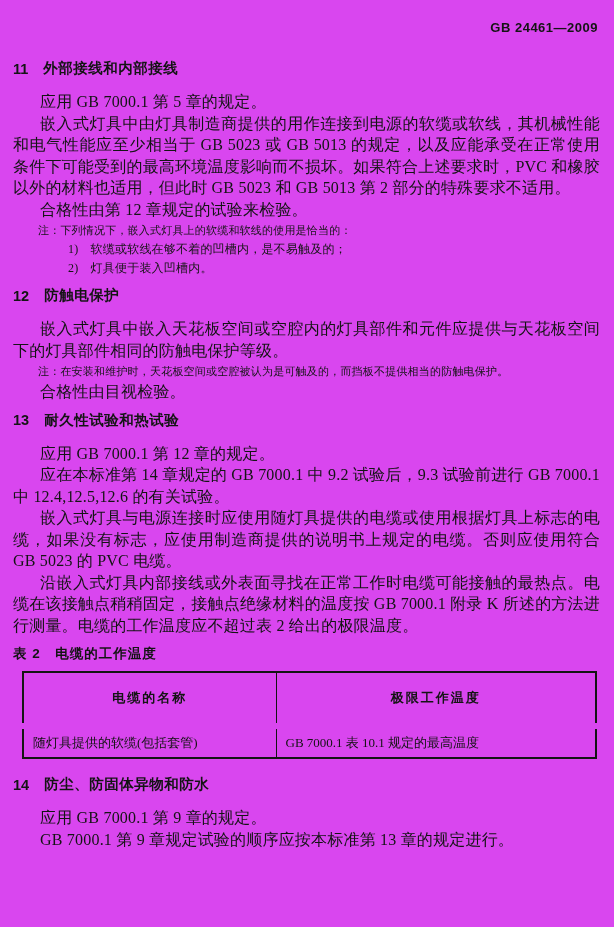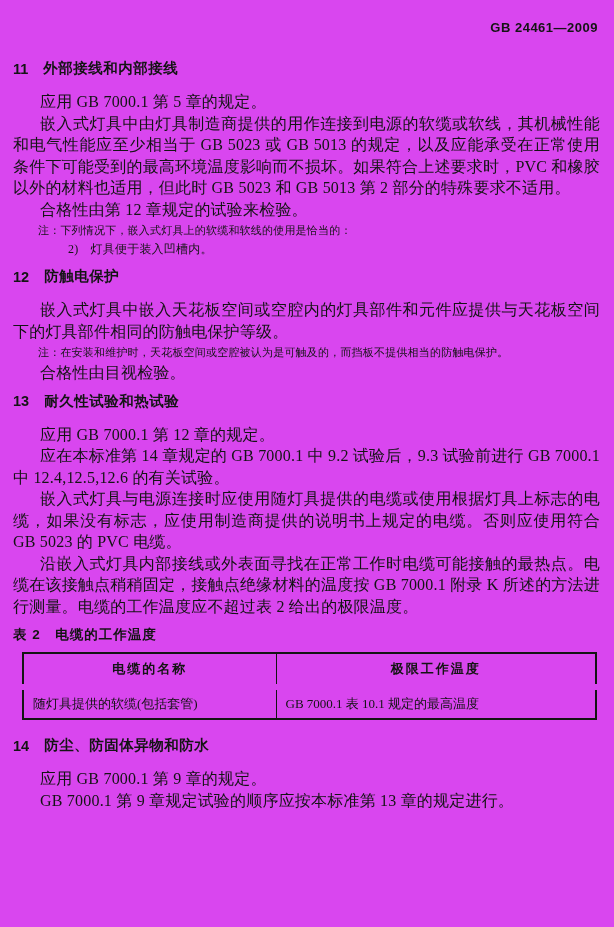--- a/index.html
+++ b/index.html
@@ -74,21 +74,21 @@
   }
   table.tbl col.c1 { width: 253px; }
   table.tbl th {
     font-family: "Liberation Sans", sans-serif;
     font-weight: bold;
     font-size: 13px;
     text-align: center;
     height: 26px;
     border-bottom: 2.5px solid #141414;
     border-left: 1.5px solid #141414;
-    padding: 2px 6px;
+    padding: 12px 6px;
     letter-spacing: 2px;
   }
   table.tbl td {
     border-top: 6px solid #d946ef;
     border-left: 1.5px solid #141414;
     vertical-align: top;
     padding: 3px 8px 3px 9px;
     line-height: 22px;
   }
   table.tbl th:first-child, table.tbl td:first-child { border-left: none; }
@@ -104,20 +104,21 @@
 
   <section>
     <h2 class="sec-h">
       <span class="sec-num">11</span>
       <span class="sec-title">外部接线和内部接线</span>
     </h2>
     <p class="body-p">应用 GB 7000.1 第 5 章的规定。</p>
     <p class="body-p">嵌入式灯具中由灯具制造商提供的用作连接到电源的软缆或软线，其机械性能和电气性能应至少相当于 GB 5023 或 GB 5013 的规定，以及应能承受在正常使用条件下可能受到的最高环境温度影响而不损坏。如果符合上述要求时，PVC 和橡胶以外的材料也适用，但此时 GB 5023 和 GB 5013 第 2 部分的特殊要求不适用。</p>
     <p class="body-p">合格性由第 12 章规定的试验来检验。</p>
     <p class="note">注：下列情况下，嵌入式灯具上的软缆和软线的使用是恰当的：</p>
+    <p class="note-item">1)　软缆或软线在够不着的凹槽内，是不易触及的；</p>
     <p class="note-item">2)　灯具便于装入凹槽内。</p>
   </section>
 
   <section>
     <h2 class="sec-h">
       <span class="sec-num">12</span>
       <span class="sec-title">防触电保护</span>
     </h2>
     <p class="body-p">嵌入式灯具中嵌入天花板空间或空腔内的灯具部件和元件应提供与天花板空间下的灯具部件相同的防触电保护等级。</p>
     <p class="note">注：在安装和维护时，天花板空间或空腔被认为是可触及的，而挡板不提供相当的防触电保护。</p>

